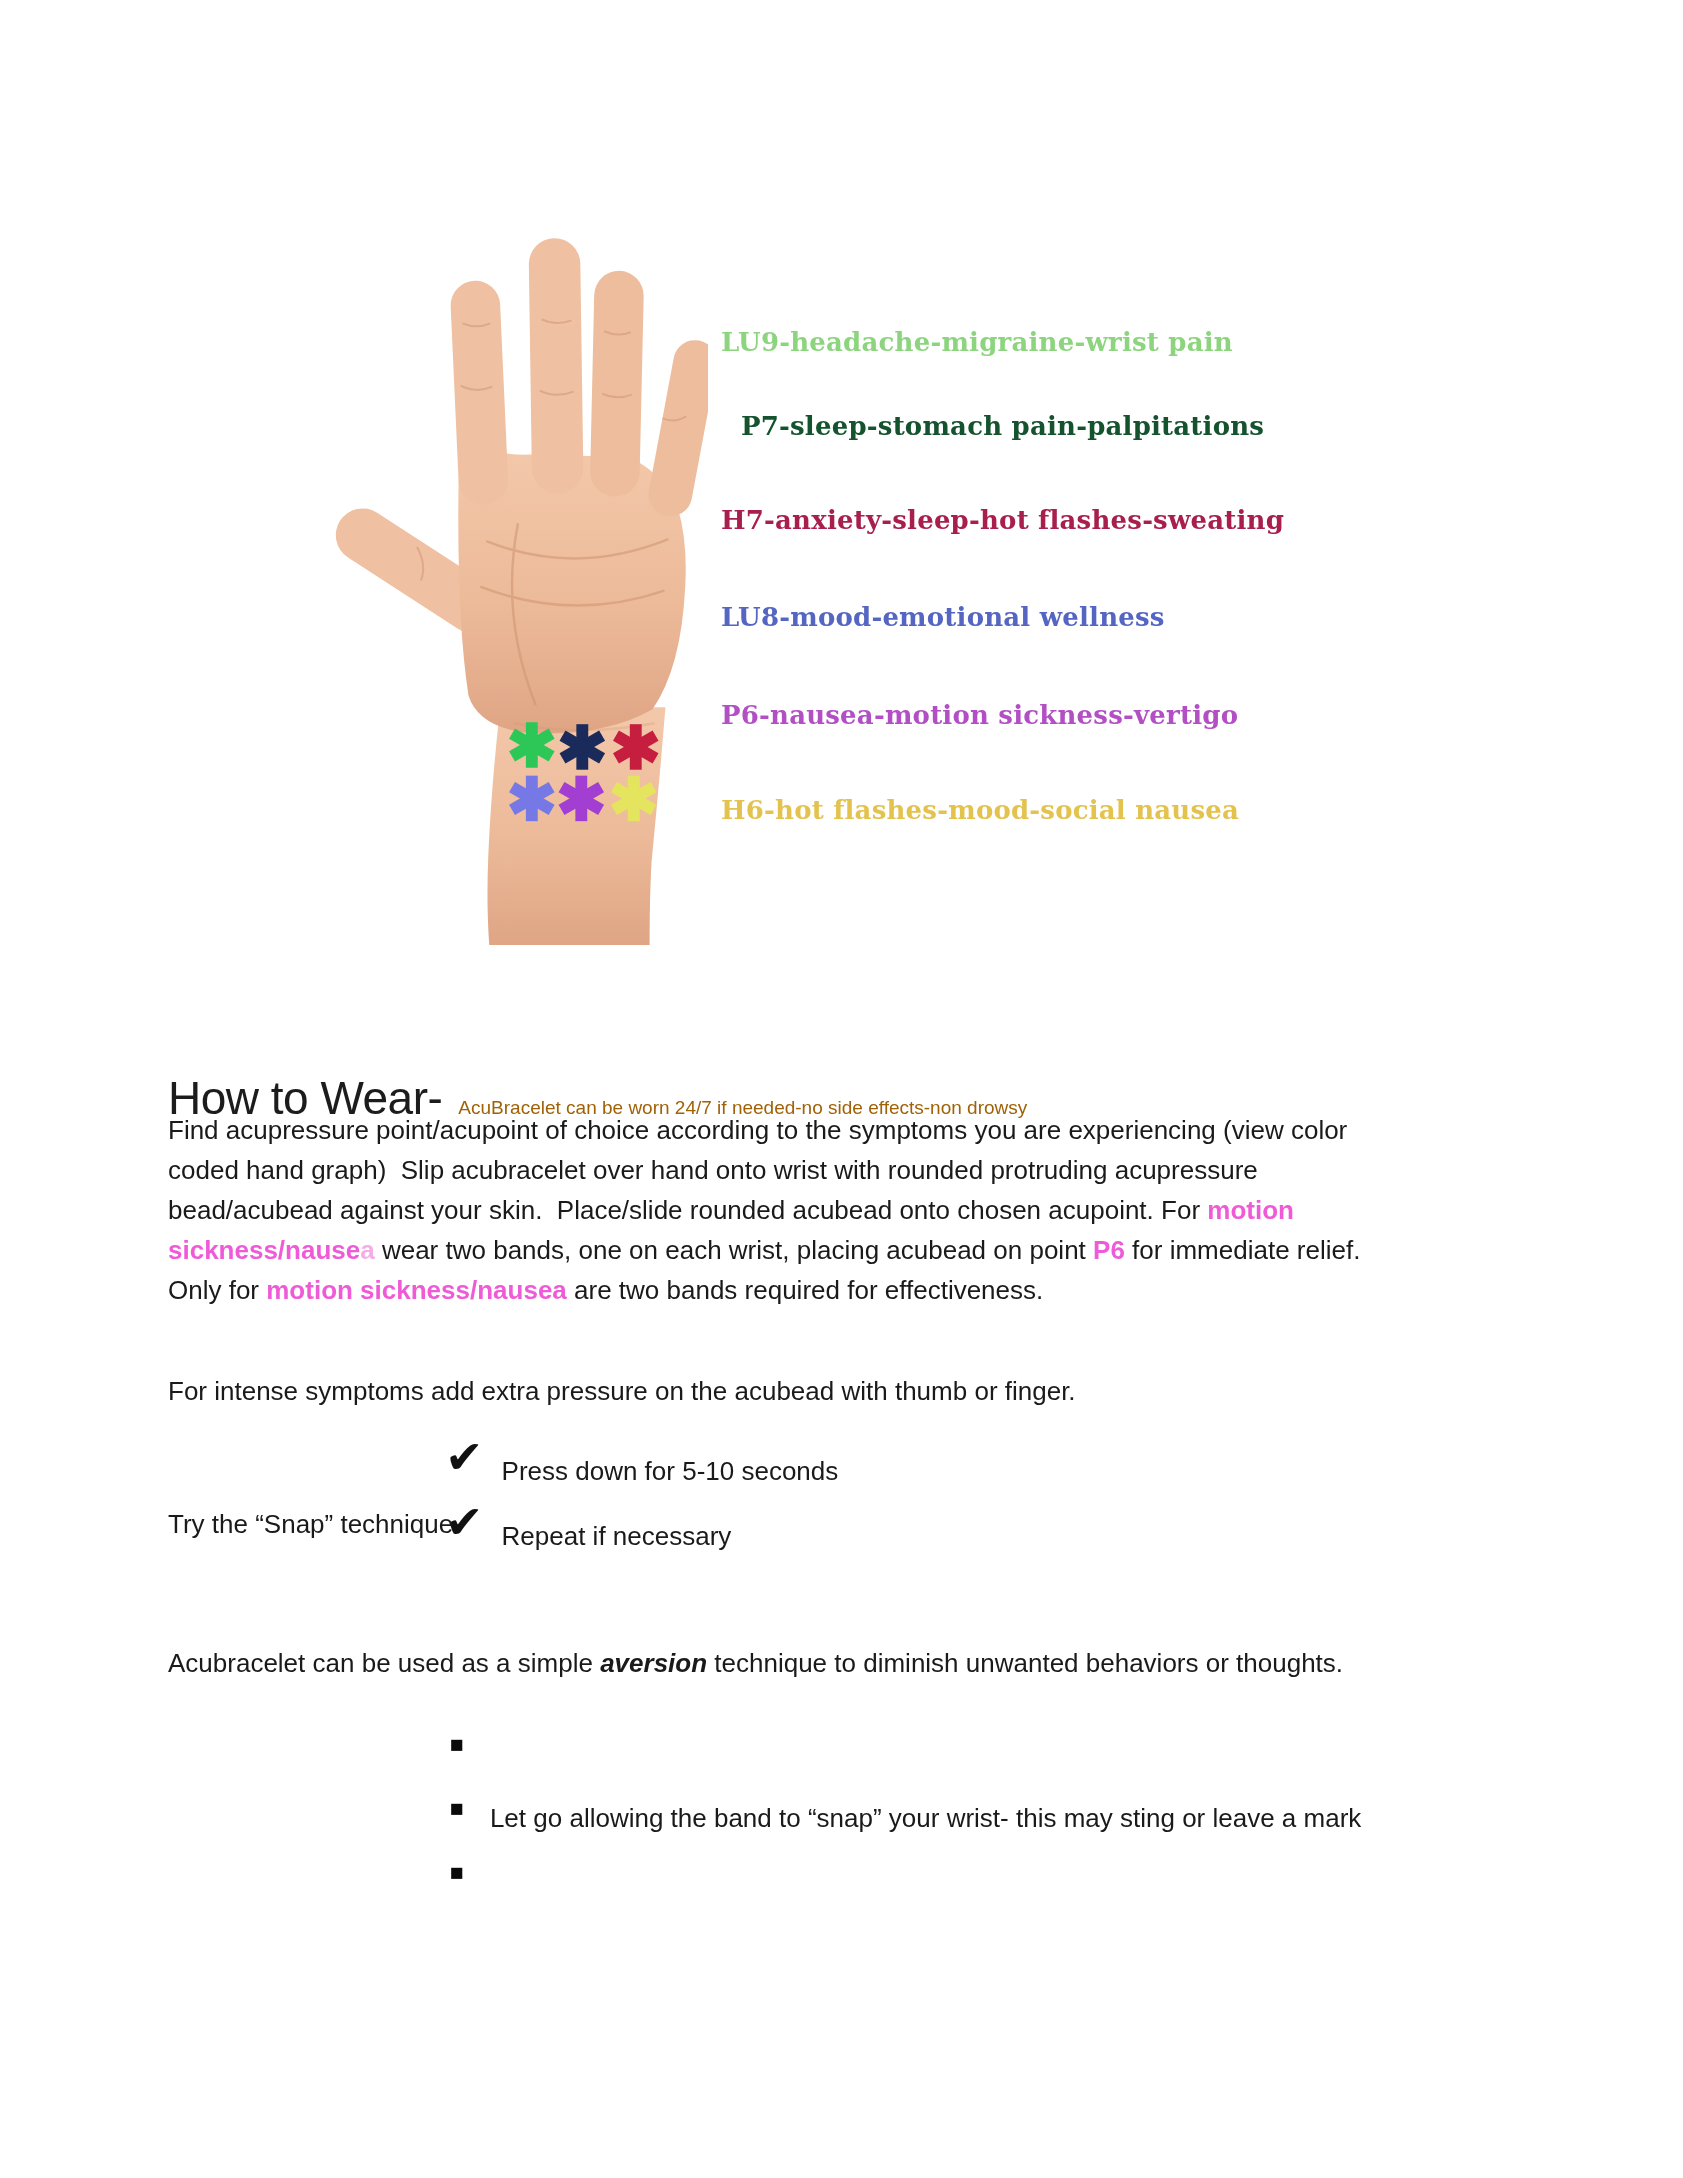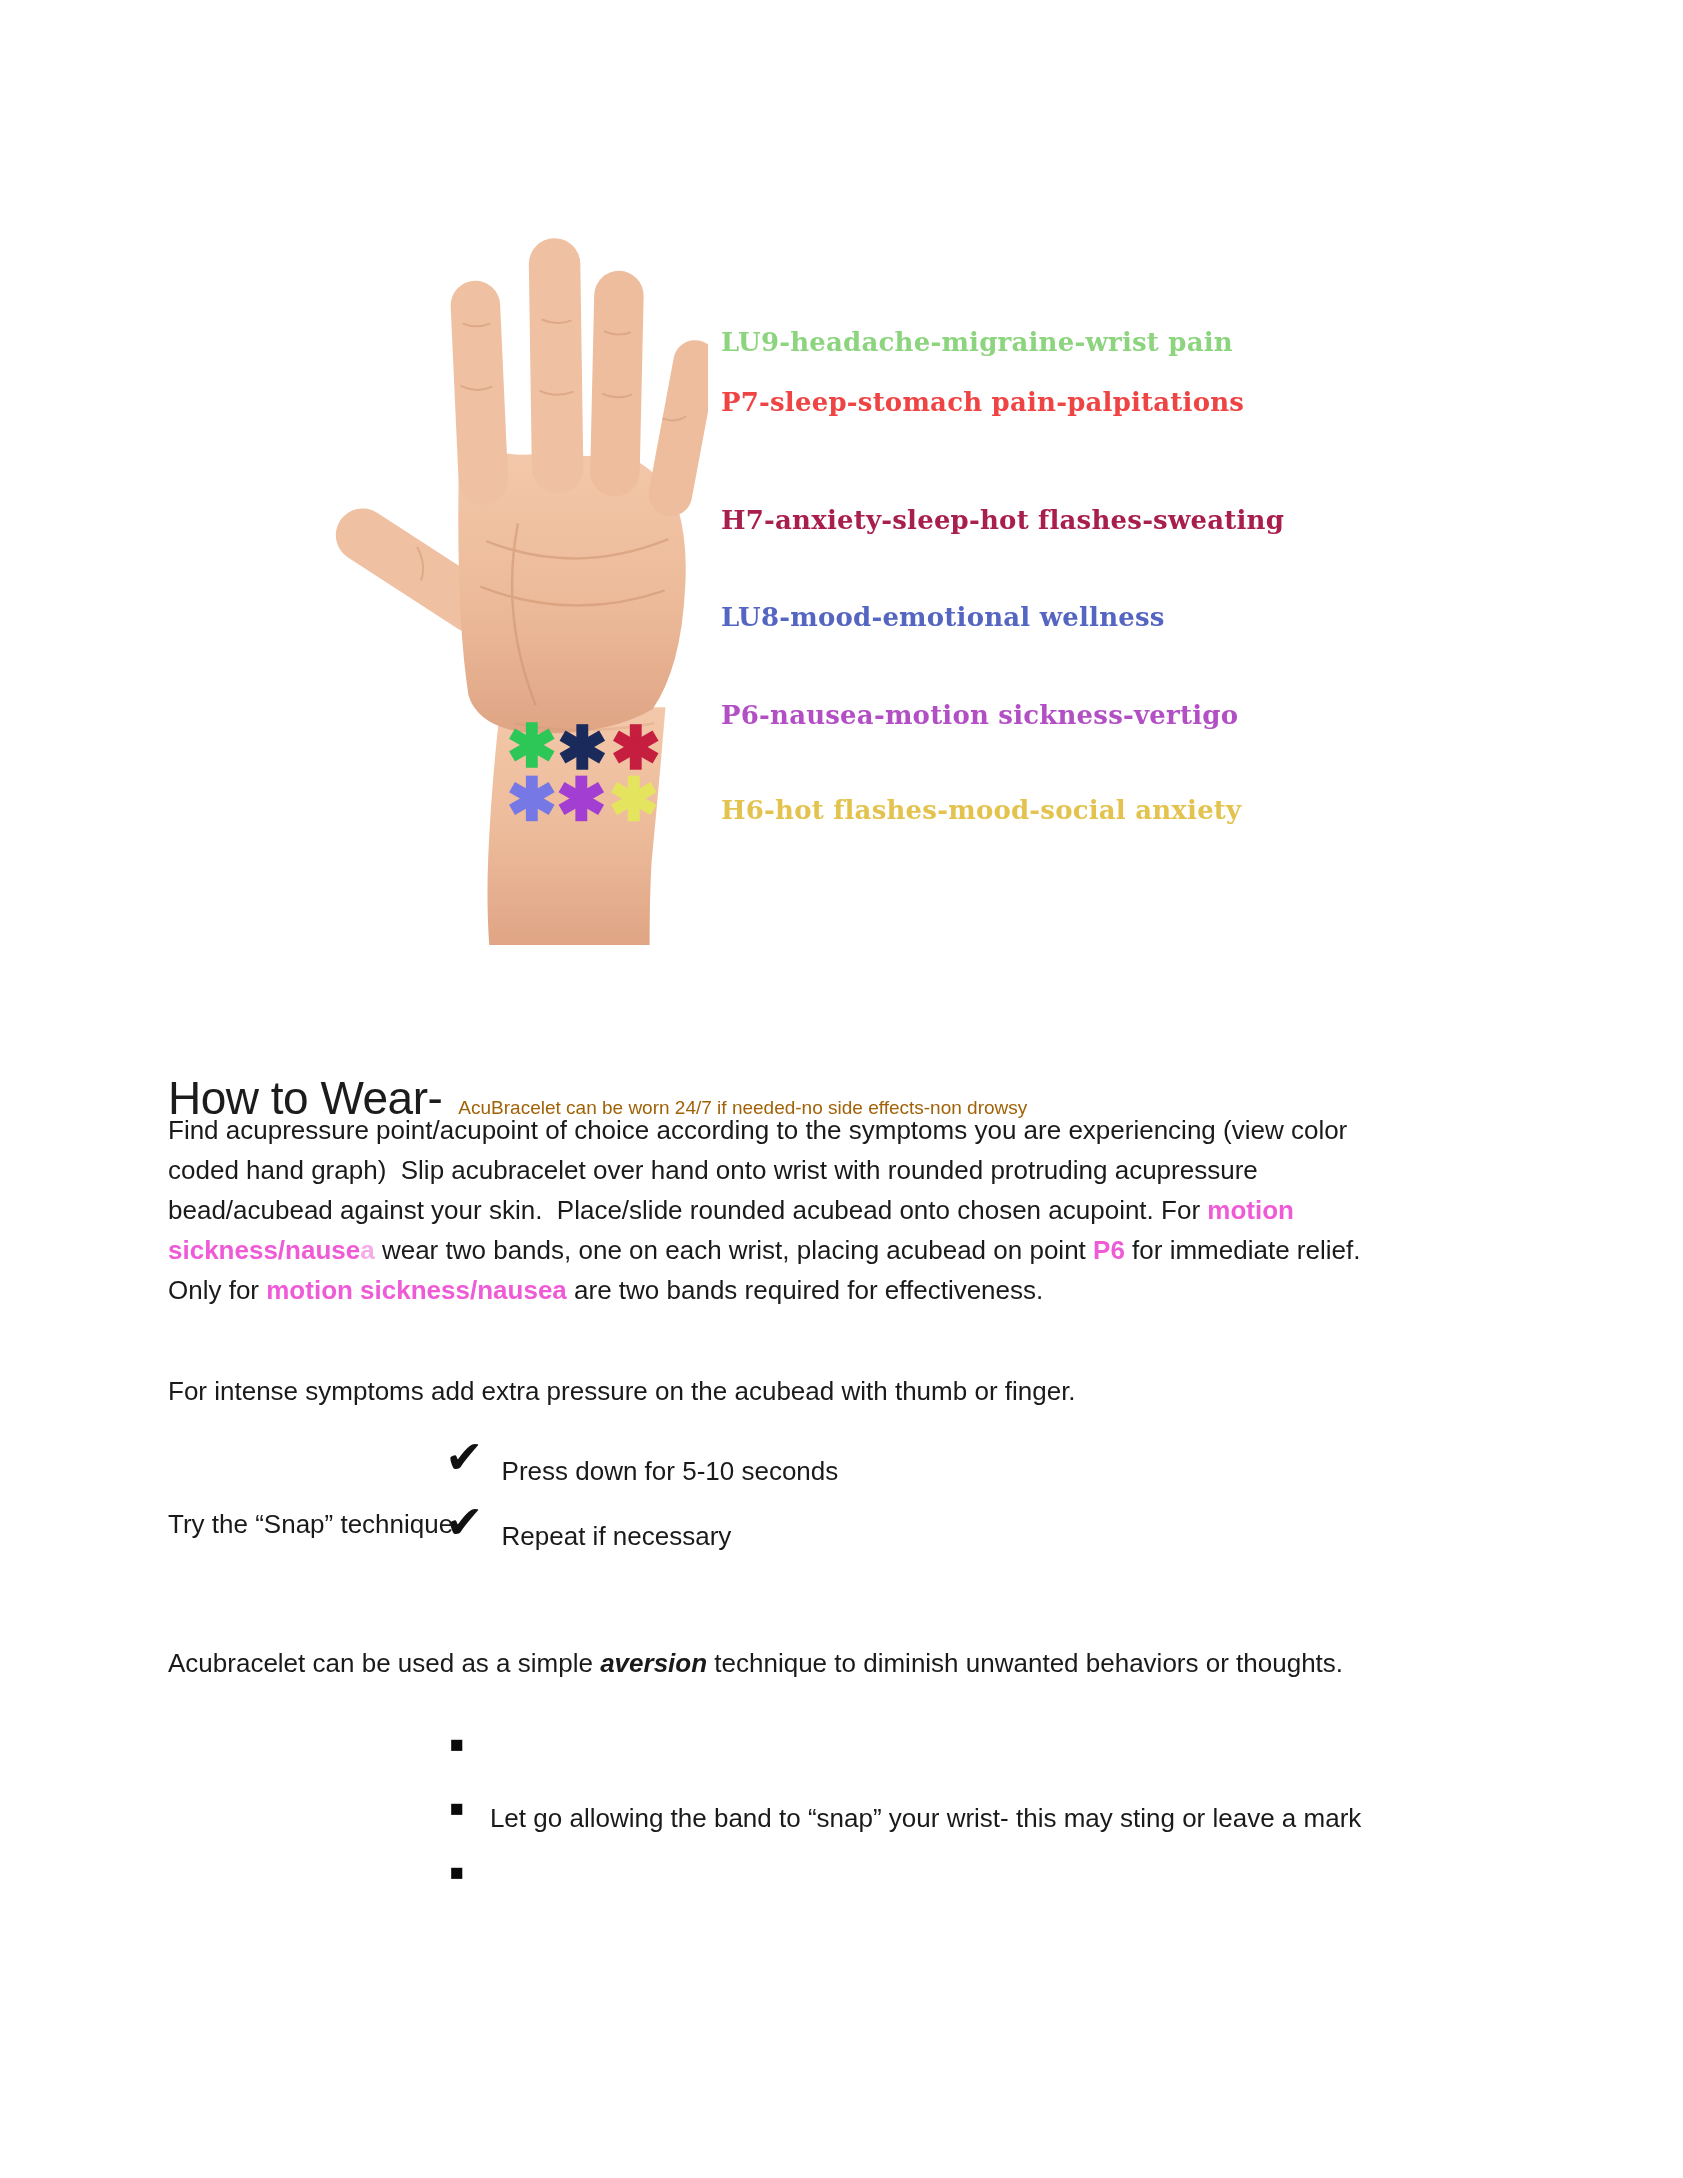--- a/index.html
+++ b/index.html
@@ -8,21 +8,21 @@
     font-family:"Liberation Sans",sans-serif;color:#1a1a1a;overflow:hidden;
   }
   
   .hand-svg{position:absolute;left:223px;top:153px;width:485px;height:792px;}
   .aculabel{
     position:absolute;left:721px;
     font-family:"DejaVu Serif",serif;font-weight:bold;font-size:26px;line-height:34px;
     white-space:nowrap;letter-spacing:0.2px;
   }
   .c0{color:#8CD47E;top:325px;}
-  .c1{color:#ef4444;top:385px;}
+  .c1{color:#14532d;top:409px;margin-left:20px;}
   .c2{color:#A81E4D;top:503px;}
   .c3{color:#5565C2;top:600px;}
   .c4{color:#B34FC5;top:698px;}
   .c5{color:#E3C24E;top:793px;}
   
   .title-line{position:absolute;left:168px;top:1071px;white-space:nowrap;}
   .h1main{font-size:46px;color:#1c1c1c;font-weight:400;letter-spacing:-0.5px;}
   .h1sub{font-size:19px;color:#a16207;margin-left:16px;font-weight:400;}
   .para{position:absolute;left:168px;margin:0;font-size:26px;line-height:40px;white-space:pre-wrap;}
   .p1{top:1110px;width:1386px;}
@@ -114,21 +114,21 @@
       <line x1="-20" y1="-11.5" x2="20" y2="11.5"></line>
       <line x1="-20" y1="11.5" x2="20" y2="-11.5"></line>
   </g>
 </svg>
 
 <div class="aculabel c0">LU9-headache-migraine-wrist pain</div>
 <div class="aculabel c1">P7-sleep-stomach pain-palpitations</div>
 <div class="aculabel c2">H7-anxiety-sleep-hot flashes-sweating</div>
 <div class="aculabel c3">LU8-mood-emotional wellness</div>
 <div class="aculabel c4">P6-nausea-motion sickness-vertigo</div>
-<div class="aculabel c5">H6-hot flashes-mood-social anxiety</div>
+<div class="aculabel c5">H6-hot flashes-mood-social nausea</div>
 
 <div class="title-line">
   <span class="h1main">How to Wear-</span><span class="h1sub">AcuBracelet can be worn 24/7 if needed-no side effects-non drowsy</span>
 </div>
 
 <p class="para p1"><span>Find acupressure point/acupoint of choice according to the symptoms you are experiencing (view color
 coded hand graph)  Slip acubracelet over hand onto wrist with rounded protruding acupressure
 bead/acubead against your skin.  Place/slide rounded acubead onto chosen acupoint. For </span><span class="pink">motion
 sickness/nause</span><span class="pinklight">a</span><span> wear two bands, one on each wrist, placing acubead on point </span><span class="pink">P6</span><span> for immediate relief.
 Only for </span><span class="pink">motion sickness/nausea</span><span> are two bands required for effectiveness.</span></p>

